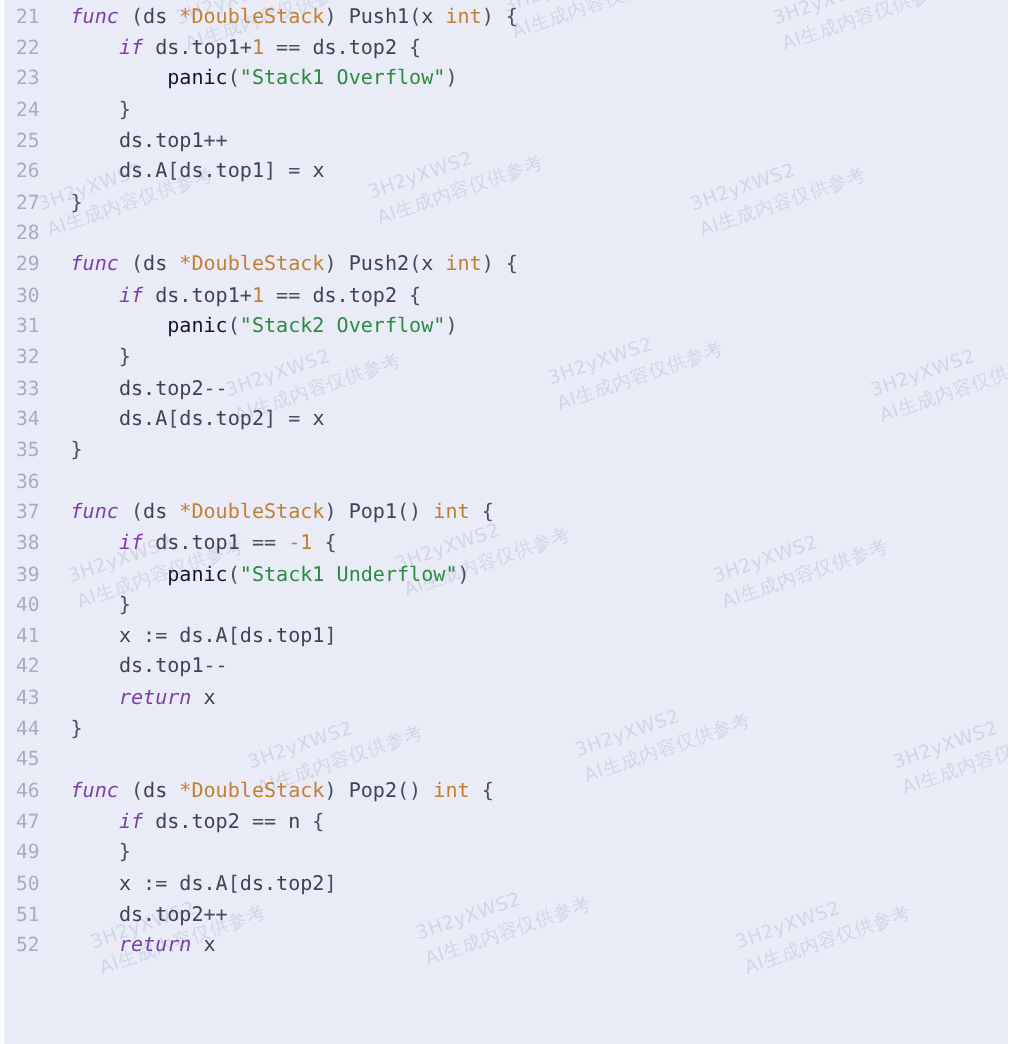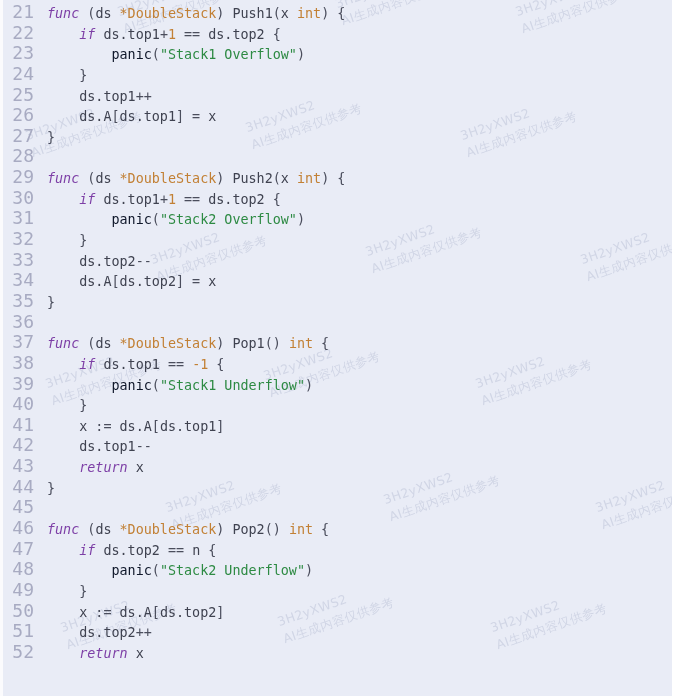--- a/index.html
+++ b/index.html
@@ -64,25 +64,25 @@
     display: flex;
     align-items: baseline;
     height: 20.65px;
     line-height: 20.65px;
     font-size: 13.4px;
     white-space: pre;
   }
   .line-no {
     width: 44px;
     min-width: 44px;
-    text-align: right;
+    text-align: center;
     padding-right: 13px;
     box-sizing: border-box;
     color: #a8abc2;
-    font-size: 18px;
+    font-size: 13px;
     user-select: none;
   }
   .line-code {
     flex: 1;
     color: #383a42;
     white-space: pre;
   }
 
   
   .t-kw   { color: #7d3fa6; font-style: italic; }
@@ -195,20 +195,19 @@
       <div class="code-line"><span class="line-no">38</span><span class="line-code"><span class="t-pun">    </span><span class="t-kw">if</span><span class="t-id"> ds.top1</span><span class="t-pun"> == </span><span class="t-num">-1</span><span class="t-pun"> {</span></span></div>
       <div class="code-line"><span class="line-no">39</span><span class="line-code"><span class="t-pun">        </span><span class="t-fn">panic</span><span class="t-pun">(</span><span class="t-str">"Stack1 Underflow"</span><span class="t-pun">)</span></span></div>
       <div class="code-line"><span class="line-no">40</span><span class="line-code"><span class="t-pun">    }</span></span></div>
       <div class="code-line"><span class="line-no">41</span><span class="line-code"><span class="t-pun">    </span><span class="t-id">x</span><span class="t-pun"> := </span><span class="t-id">ds.A</span><span class="t-pun">[</span><span class="t-id">ds.top1</span><span class="t-pun">]</span></span></div>
       <div class="code-line"><span class="line-no">42</span><span class="line-code"><span class="t-pun">    </span><span class="t-id">ds.top1</span><span class="t-pun">--</span></span></div>
       <div class="code-line"><span class="line-no">43</span><span class="line-code"><span class="t-pun">    </span><span class="t-kw">return</span><span class="t-id"> x</span></span></div>
       <div class="code-line"><span class="line-no">44</span><span class="line-code"><span class="t-pun">}</span></span></div>
       <div class="code-line"><span class="line-no">45</span><span class="line-code"></span></div>
       <div class="code-line"><span class="line-no">46</span><span class="line-code"><span class="t-kw">func</span><span class="t-pun"> (</span><span class="t-id">ds</span><span class="t-pun"> </span><span class="t-type">*DoubleStack</span><span class="t-pun">) </span><span class="t-name">Pop2</span><span class="t-pun">() </span><span class="t-type">int</span><span class="t-pun"> {</span></span></div>
       <div class="code-line"><span class="line-no">47</span><span class="line-code"><span class="t-pun">    </span><span class="t-kw">if</span><span class="t-id"> ds.top2</span><span class="t-pun"> == </span><span class="t-id">n</span><span class="t-pun"> {</span></span></div>
-      <div class="code-line"><span class="line-no">48</span><span class="line-code"><span class="t-pun">        </span><span class="t-fn">panic</span><span class="t-pun">(</span><span class="t-str">"Stack2 Underflow"</span><span class="t-pun">)</span></span></div>
       <div class="code-line"><span class="line-no">49</span><span class="line-code"><span class="t-pun">    }</span></span></div>
       <div class="code-line"><span class="line-no">50</span><span class="line-code"><span class="t-pun">    </span><span class="t-id">x</span><span class="t-pun"> := </span><span class="t-id">ds.A</span><span class="t-pun">[</span><span class="t-id">ds.top2</span><span class="t-pun">]</span></span></div>
       <div class="code-line"><span class="line-no">51</span><span class="line-code"><span class="t-pun">    </span><span class="t-id">ds.top2</span><span class="t-pun">++</span></span></div>
       <div class="code-line"><span class="line-no">52</span><span class="line-code"><span class="t-pun">    </span><span class="t-kw">return</span><span class="t-id"> x</span></span></div>
     </div>
 
 </div>
 
 </body></html>

